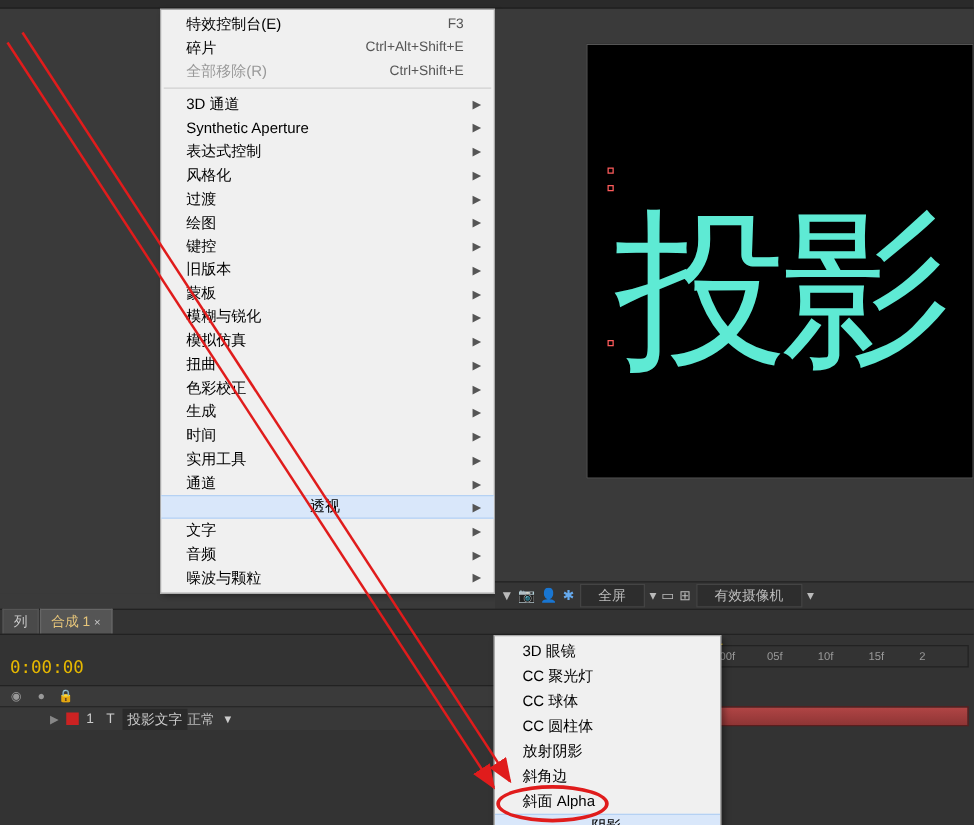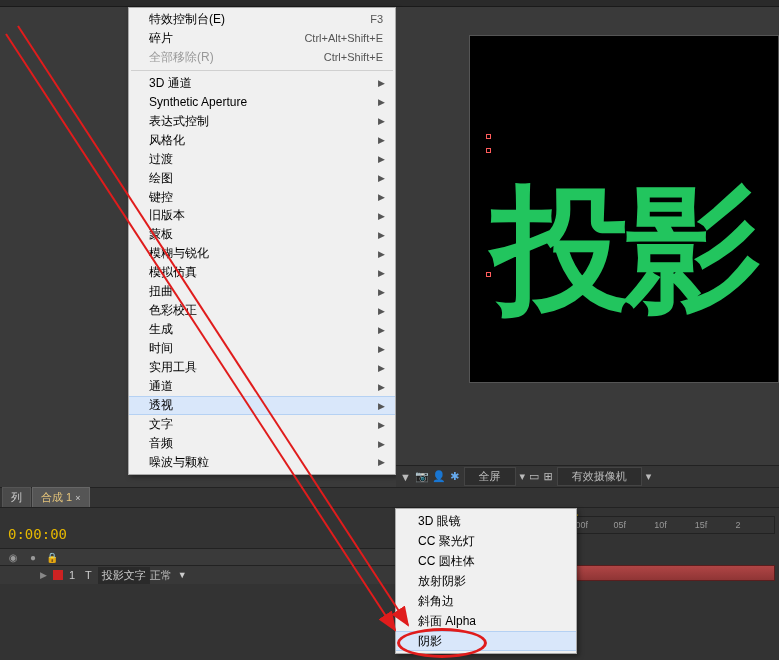--- a/index.html
+++ b/index.html
@@ -1,29 +1,29 @@
 <!DOCTYPE html>
 <html><head>
   <meta charset="utf-8">
   <style>
     * { margin: 0; padding: 0; box-sizing: border-box; font-family: "Microsoft YaHei", Arial, sans-serif; }
     body { width: 779px; height: 660px; background: #3a3a3a; overflow: hidden; position: relative; }
     .top-bar { height: 7px; background: #2a2a2a; border-bottom: 1px solid #1a1a1a; }
     .main-row { display: flex; height: 468px; }
     .left-col { width: 128px; background: #3a3a3a; }
     .menu-panel { width: 268px; background: #f0f0f0; border: 1px solid #aaa; box-shadow: 2px 2px 5px rgba(0,0,0,.4); font-size: 12px; color: #000; display: flex; flex-direction: column; padding: 2px 0; }
-    .menu-row { display: flex; align-items: center; height: 20px; padding: 0 12px 0 20px; position: relative; cursor: default; }
-    .menu-row.hl { background: #d9e7fa; border-top: 1px solid #b5d1f3; border-bottom: 1px solid #b5d1f3; }
+    .menu-row { display: flex; align-items: center; height: 20px; padding: 0 24px 0 20px; position: relative; cursor: default; }
+    .menu-row.hl { background: #d9e7fa; border-top: 1px solid #b5d1f3; border-bottom: 1px solid #b5d1f3; justify-content: center; }
     .menu-row.disabled { color: #999; }
     .menu-short { margin-left: auto; color: #555; font-size: 11px; text-align: center; }
     .menu-sep { height: 1px; background: #d0d0d0; margin: 3px 2px; }
     .menu-arrow { position: absolute; right: 10px; font-size: 9px; color: #555; }
     .right-col { flex: 1; background: #3a3a3a; position: relative; }
     .preview { position: absolute; top: 28px; right: 0; width: 310px; height: 348px; background: #000; border: 1px solid #555; }
-    .preview-text { position: absolute; top: 122px; left: 22px; font-size: 138px; color: #22c55e; font-weight: 700; letter-spacing: -6px; white-space: nowrap; }
+    .preview-text { position: absolute; top: 104px; left: 22px; font-size: 138px; color: #5eead4; font-weight: 400; letter-spacing: -6px; white-space: nowrap; }
     .handle { position: absolute; width: 5px; height: 5px; border: 1px solid #ff5c5c; background: transparent; }
     .handle.h1 { top: 112px; left: 16px; }
     .handle.h2 { top: 236px; left: 16px; }
     .handle.h3 { top: 98px; left: 16px; }
     .toolbar { position: absolute; top: 465px; left: 396px; right: 0; height: 22px; background: #353535; border-top: 1px solid #222; display: flex; align-items: center; gap: 4px; font-size: 11px; color: #bbb; padding-left: 4px; }
     .tb-it { background: #2d2d2d; padding: 1px 14px; border: 1px solid #444; }
     .tabs { position: absolute; top: 487px; left: 0; right: 0; height: 20px; background: #333; border-top: 1px solid #222; display: flex; align-items: flex-end; font-size: 11px; }
     .tabs .t1 { background: #4a4a4a; color: #ccc; padding: 2px 8px; margin-left: 2px; border: 1px solid #555; border-bottom: none; }
     .tabs .t2 { background: #555; color: #e6c57a; padding: 2px 8px; margin-left: 1px; border: 1px solid #666; border-bottom: none; }
     .tl { position: absolute; top: 507px; left: 0; right: 0; bottom: 0; background: #333; border-top: 1px solid #222; }
@@ -208,20 +208,23 @@
 <div class="track"></div>
 
 <div class="submenu" id="submenu">
     <div class="menu-row">
       <span>3D 眼镜</span>
     </div>
     <div class="menu-row">
       <span>CC 聚光灯</span>
     </div>
     <div class="menu-row">
+      <span>CC 球体</span>
+    </div>
+    <div class="menu-row">
       <span>CC 圆柱体</span>
     </div>
     <div class="menu-row">
       <span>放射阴影</span>
     </div>
     <div class="menu-row">
       <span>斜角边</span>
     </div>
     <div class="menu-row">
       <span>斜面 Alpha</span>

